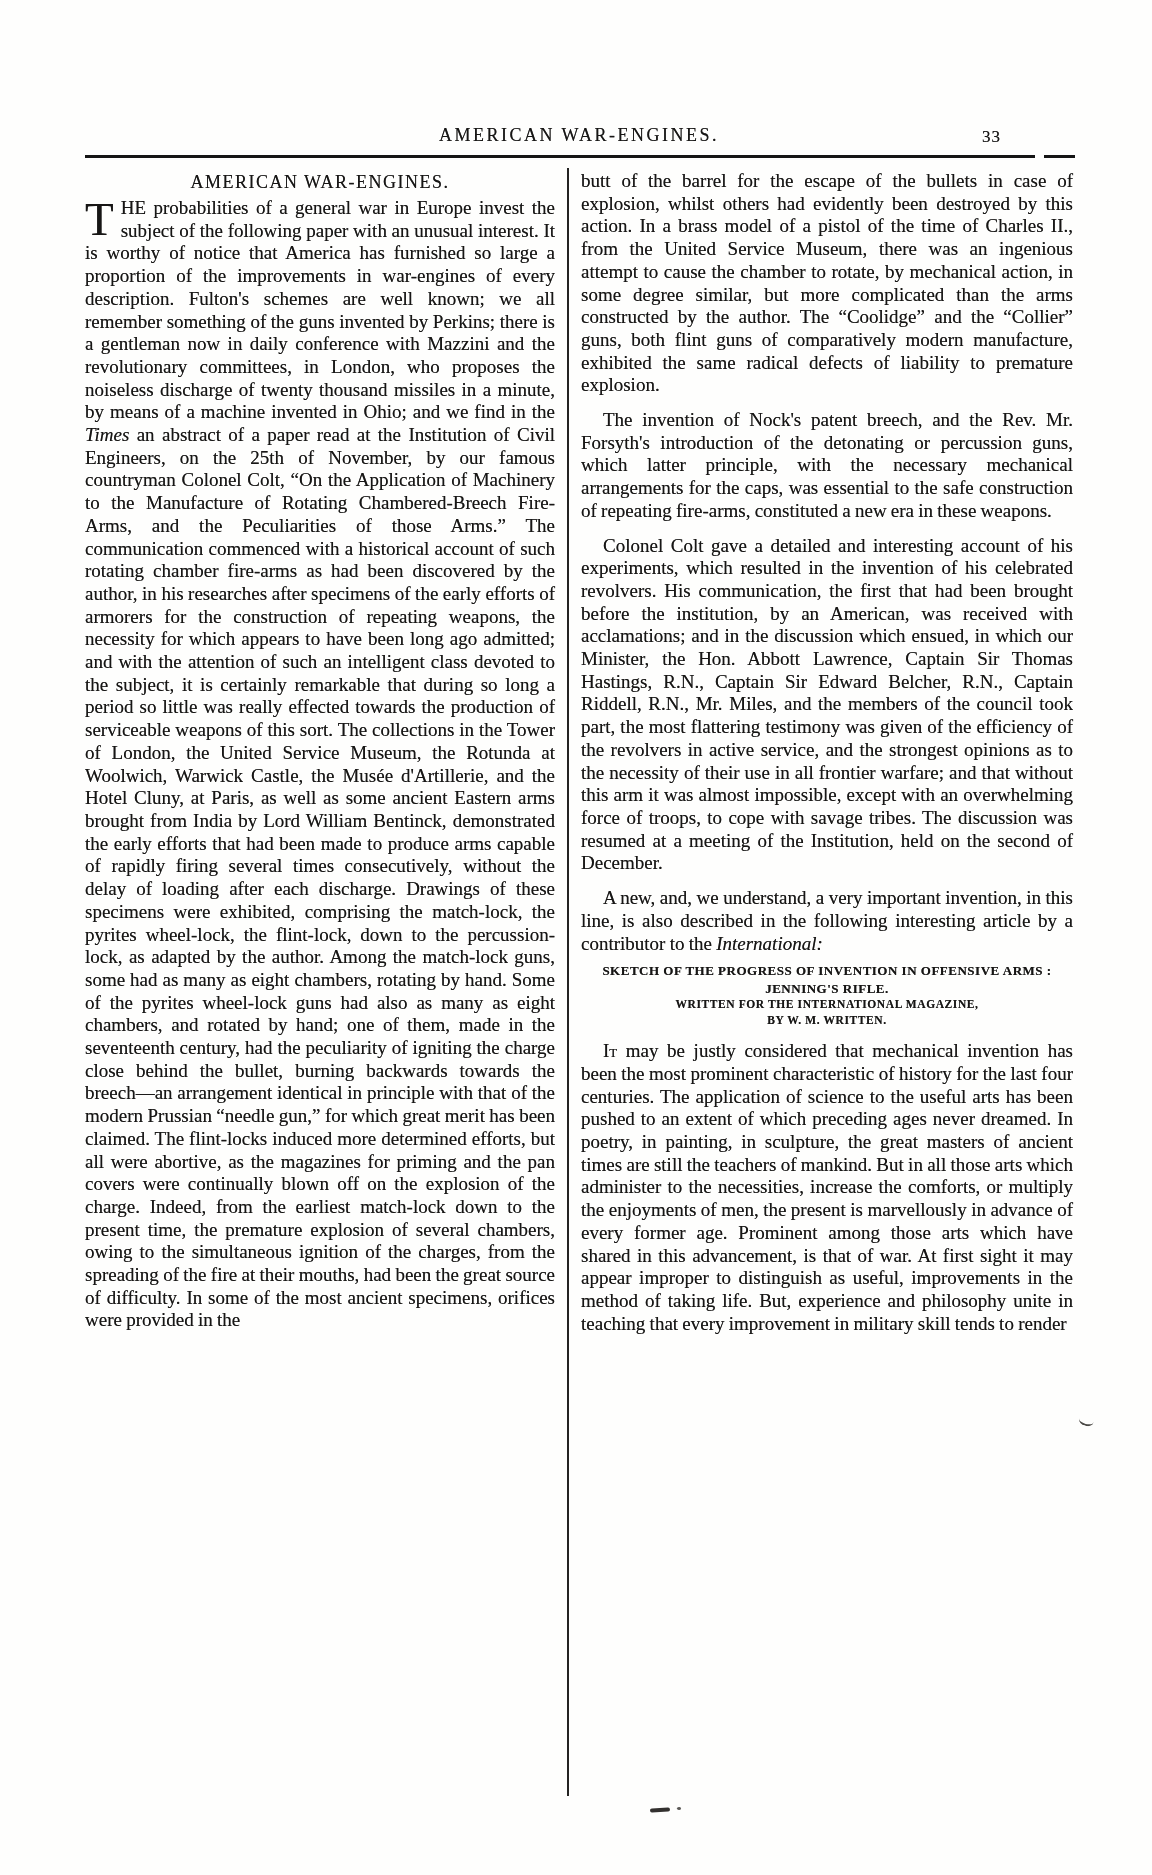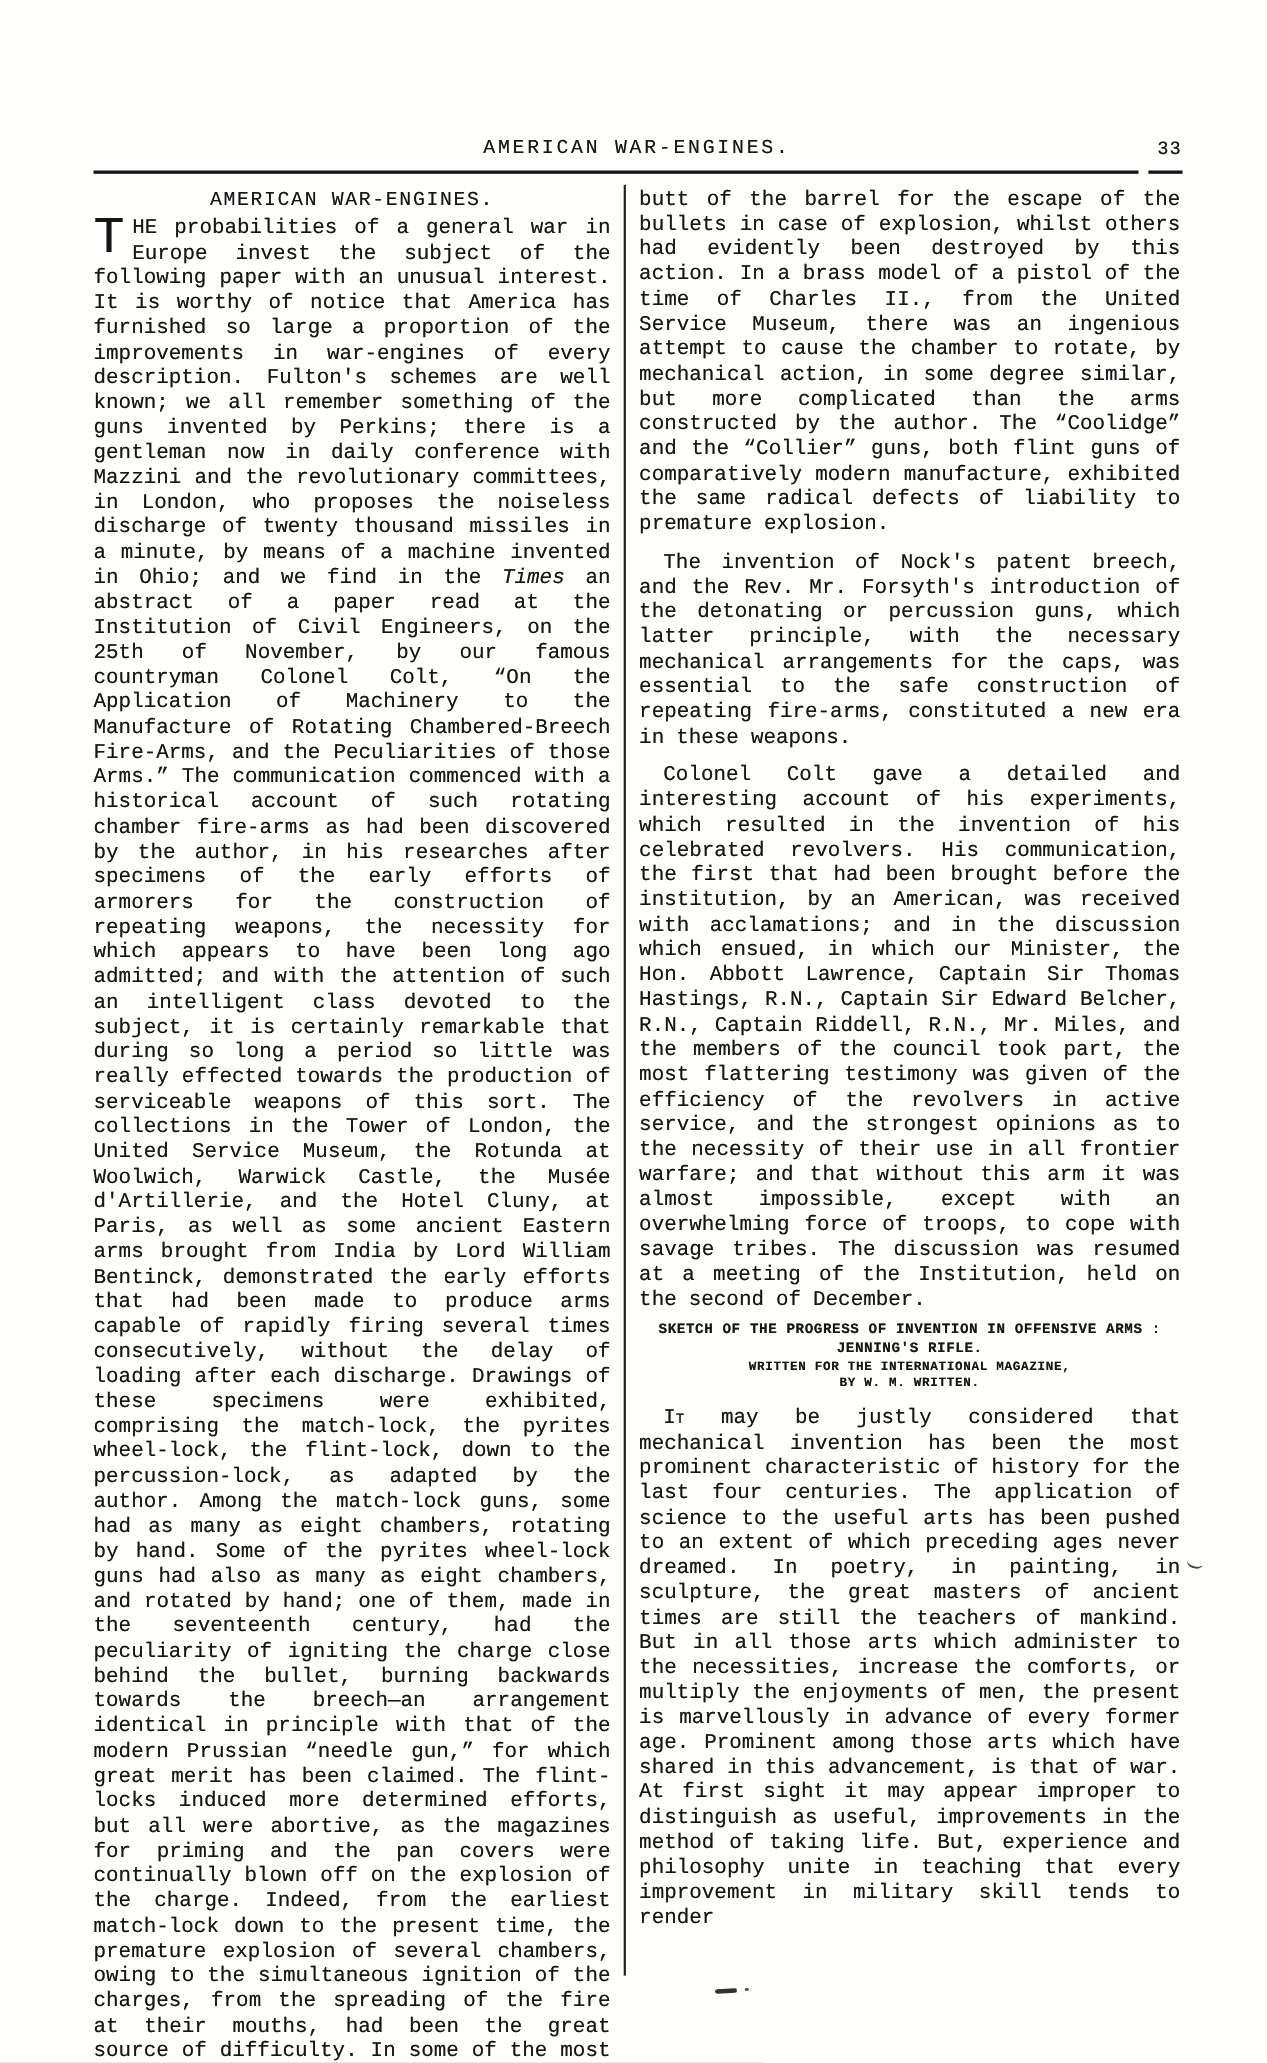--- a/index.html
+++ b/index.html
@@ -1,29 +1,29 @@
 <!DOCTYPE html>
 <html><head>
 <meta charset="utf-8">
 <style>
   html,body { margin:0; padding:0; background:#d9d7d2; }
   .page {
     position:relative; width:1152px; height:1875px; margin:0 auto;
     background:#fefefd; overflow:hidden;
-    font-family:Liberation Mono, monospace;
+    font-family:Liberation Serif, serif;
     color:#171615;
     text-shadow:0 0 0.5px rgba(10,10,10,0.6);
   }
   .running-head {
     position:absolute; top:125px; left:85px; width:988px;
     text-align:center; font-size:18px; letter-spacing:2.5px;
     white-space:nowrap;
   }
   .rh-page {
-    position:absolute; top:127px; left:1052px; font-size:17px; letter-spacing:1px;
+    position:absolute; top:127px; left:982px; font-size:17px; letter-spacing:1px;
   }
   .head-rule  { position:absolute; top:155px; left:85px;  width:950px; height:3px; background:#151515; }
   .head-rule-frag { position:absolute; top:155px; left:1044px; width:31px; height:3px; background:#151515; }
   .col-divider { position:absolute; top:168px; left:567px; width:2px; height:1628px; background:#242322; }
 
   .columns {
     position:absolute; top:170px; left:85px; width:988px;
     display:flex; justify-content:space-between;
   }
   .col-left  { width:470px; }
@@ -77,20 +77,21 @@
 
     <section class="col-left">
       <h1 class="article-title">AMERICAN WAR-ENGINES.</h1>
       <p class="para"><span class="dropcap">T</span><span>HE probabilities of a general war in Europe invest the subject of the following paper with an unusual interest. It is worthy of notice that America has furnished so large a proportion of the improvements in war-engines of every description. Fulton's schemes are well known; we all remember something of the guns invented by Perkins; there is a gentleman now in daily conference with Mazzini and the revolutionary committees, in London, who proposes the noiseless discharge of twenty thousand missiles in a minute, by means of a machine invented in Ohio; and we find in the </span><span class="it">Times</span><span> an abstract of a paper read at the Institution of Civil Engineers, on the 25th of November, by our famous countryman Colonel Colt, “On the Application of Machinery to the Manufacture of Rotating Chambered-Breech Fire-Arms, and the Peculiarities of those Arms.” The communication commenced with a historical account of such rotating chamber fire-arms as had been discovered by the author, in his researches after specimens of the early efforts of armorers for the construction of repeating weapons, the necessity for which appears to have been long ago admitted; and with the attention of such an intelligent class devoted to the subject, it is certainly remarkable that during so long a period so little was really effected towards the production of serviceable weapons of this sort. The collections in the Tower of London, the United Service Museum, the Rotunda at Woolwich, Warwick Castle, the Musée d'Artillerie, and the Hotel Cluny, at Paris, as well as some ancient Eastern arms brought from India by Lord William Bentinck, demonstrated the early efforts that had been made to produce arms capable of rapidly firing several times consecutively, without the delay of loading after each discharge. Drawings of these specimens were exhibited, comprising the match-lock, the pyrites wheel-lock, the flint-lock, down to the percussion-lock, as adapted by the author. Among the match-lock guns, some had as many as eight chambers, rotating by hand. Some of the pyrites wheel-lock guns had also as many as eight chambers, and rotated by hand; one of them, made in the seventeenth century, had the peculiarity of igniting the charge close behind the bullet, burning backwards towards the breech—an arrangement identical in principle with that of the modern Prussian “needle gun,” for which great merit has been claimed. The flint-locks induced more determined efforts, but all were abortive, as the magazines for priming and the pan covers were continually blown off on the explosion of the charge. Indeed, from the earliest match-lock down to the present time, the premature explosion of several chambers, owing to the simultaneous ignition of the charges, from the spreading of the fire at their mouths, had been the great source of difficulty. In some of the most ancient specimens, orifices were provided in the</span></p>
     </section>
 
     <section class="col-right">
       <p class="para">butt of the barrel for the escape of the bullets in case of explosion, whilst others had evidently been destroyed by this action. In a brass model of a pistol of the time of Charles II., from the United Service Museum, there was an ingenious attempt to cause the chamber to rotate, by mechanical action, in some degree similar, but more complicated than the arms constructed by the author. The “Coolidge” and the “Collier” guns, both flint guns of comparatively modern manufacture, exhibited the same radical defects of liability to premature explosion.</p>
       <p class="para indent">The invention of Nock's patent breech, and the Rev. Mr. Forsyth's introduction of the detonating or percussion guns, which latter principle, with the necessary mechanical arrangements for the caps, was essential to the safe construction of repeating fire-arms, constituted a new era in these weapons.</p>
       <p class="para indent">Colonel Colt gave a detailed and interesting account of his experiments, which resulted in the invention of his celebrated revolvers. His communication, the first that had been brought before the institution, by an American, was received with acclamations; and in the discussion which ensued, in which our Minister, the Hon. Abbott Lawrence, Captain Sir Thomas Hastings, R.N., Captain Sir Edward Belcher, R.N., Captain Riddell, R.N., Mr. Miles, and the members of the council took part, the most flattering testimony was given of the efficiency of the revolvers in active service, and the strongest opinions as to the necessity of their use in all frontier warfare; and that without this arm it was almost impossible, except with an overwhelming force of troops, to cope with savage tribes. The discussion was resumed at a meeting of the Institution, held on the second of December.</p>
+      <p class="para indent"><span>A new, and, we understand, a very important invention, in this line, is also described in the following interesting article by a contributor to the </span><span class="it">International:</span></p>
 
       <div class="subhead">
         <div class="sh-main">SKETCH OF THE PROGRESS OF INVENTION IN OFFENSIVE ARMS : JENNING'S RIFLE.</div>
         <div class="sh-sub">WRITTEN FOR THE INTERNATIONAL MAGAZINE,</div>
         <div class="sh-sub">BY W. M. WRITTEN.</div>
       </div>
 
       <p class="para indent"><span class="lead-word">It</span><span> may be justly considered that mechanical invention has been the most prominent characteristic of history for the last four centuries. The application of science to the useful arts has been pushed to an extent of which preceding ages never dreamed. In poetry, in painting, in sculpture, the great masters of ancient times are still the teachers of mankind. But in all those arts which administer to the necessities, increase the comforts, or multiply the enjoyments of men, the present is marvellously in advance of every former age. Prominent among those arts which have shared in this advancement, is that of war. At first sight it may appear improper to distinguish as useful, improvements in the method of taking life. But, experience and philosophy unite in teaching that every improvement in military skill tends to render</span></p>
     </section>
 

